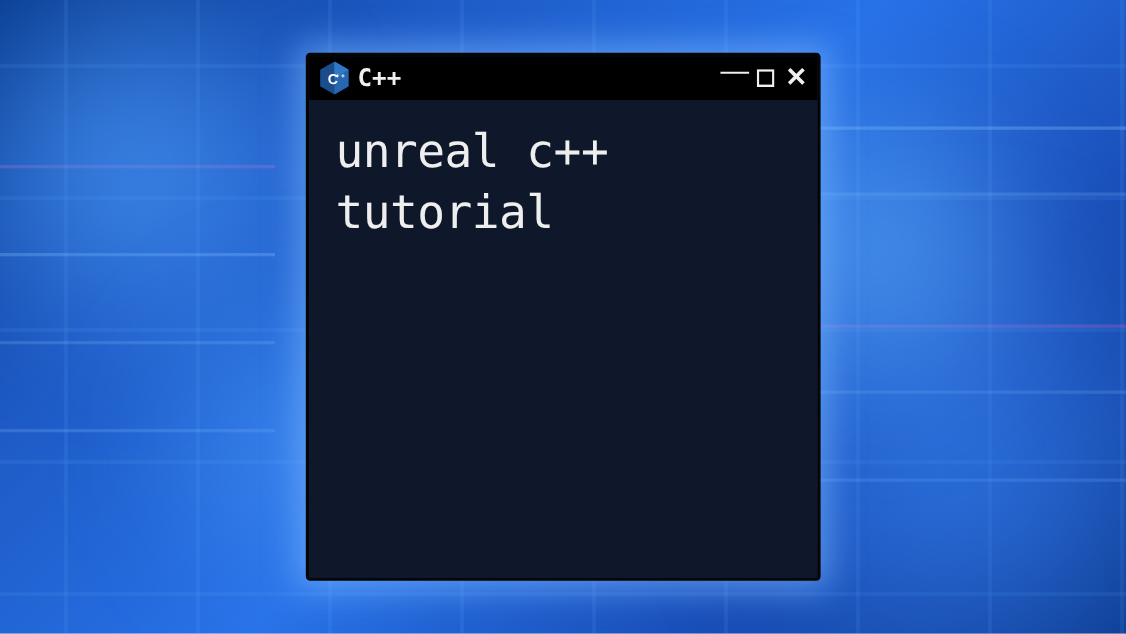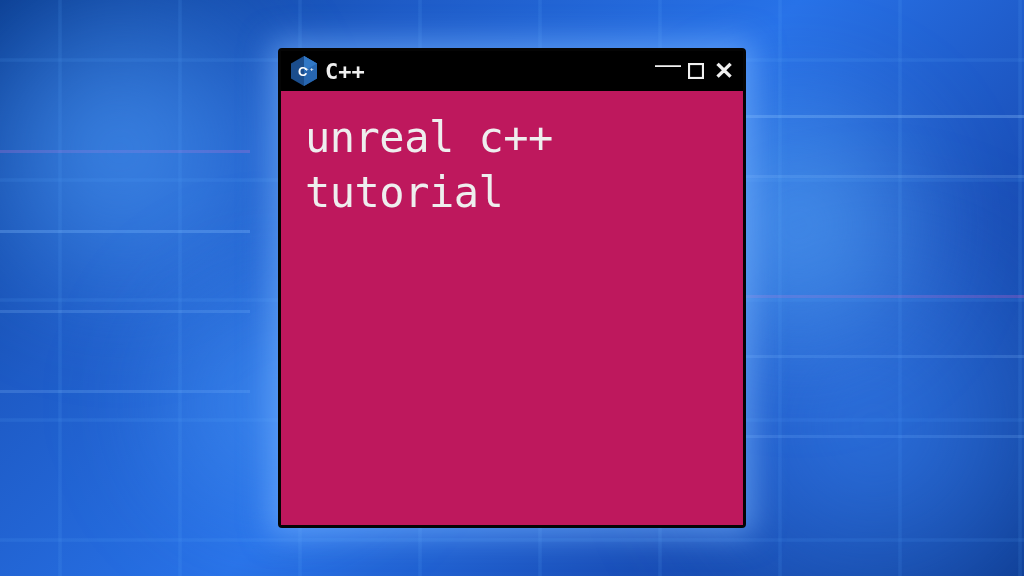--- a/index.html
+++ b/index.html
@@ -167,21 +167,21 @@
     }
 
     .win-btn.close {
       font-size: 24px;
       font-weight: bold;
     }
 
     .content {
       flex: 1;
       padding: 20px 24px;
-      background: #be185d;
+      background: #0f172a;
     }
 
     .content-text {
       font-family: "Andale Mono", "Lucida Console", Monaco, Consolas, monospace;
       font-size: 42px;
       line-height: 1.3;
       color: #eeeeee;
       white-space: pre-line;
       letter-spacing: -0.5px;
     }

